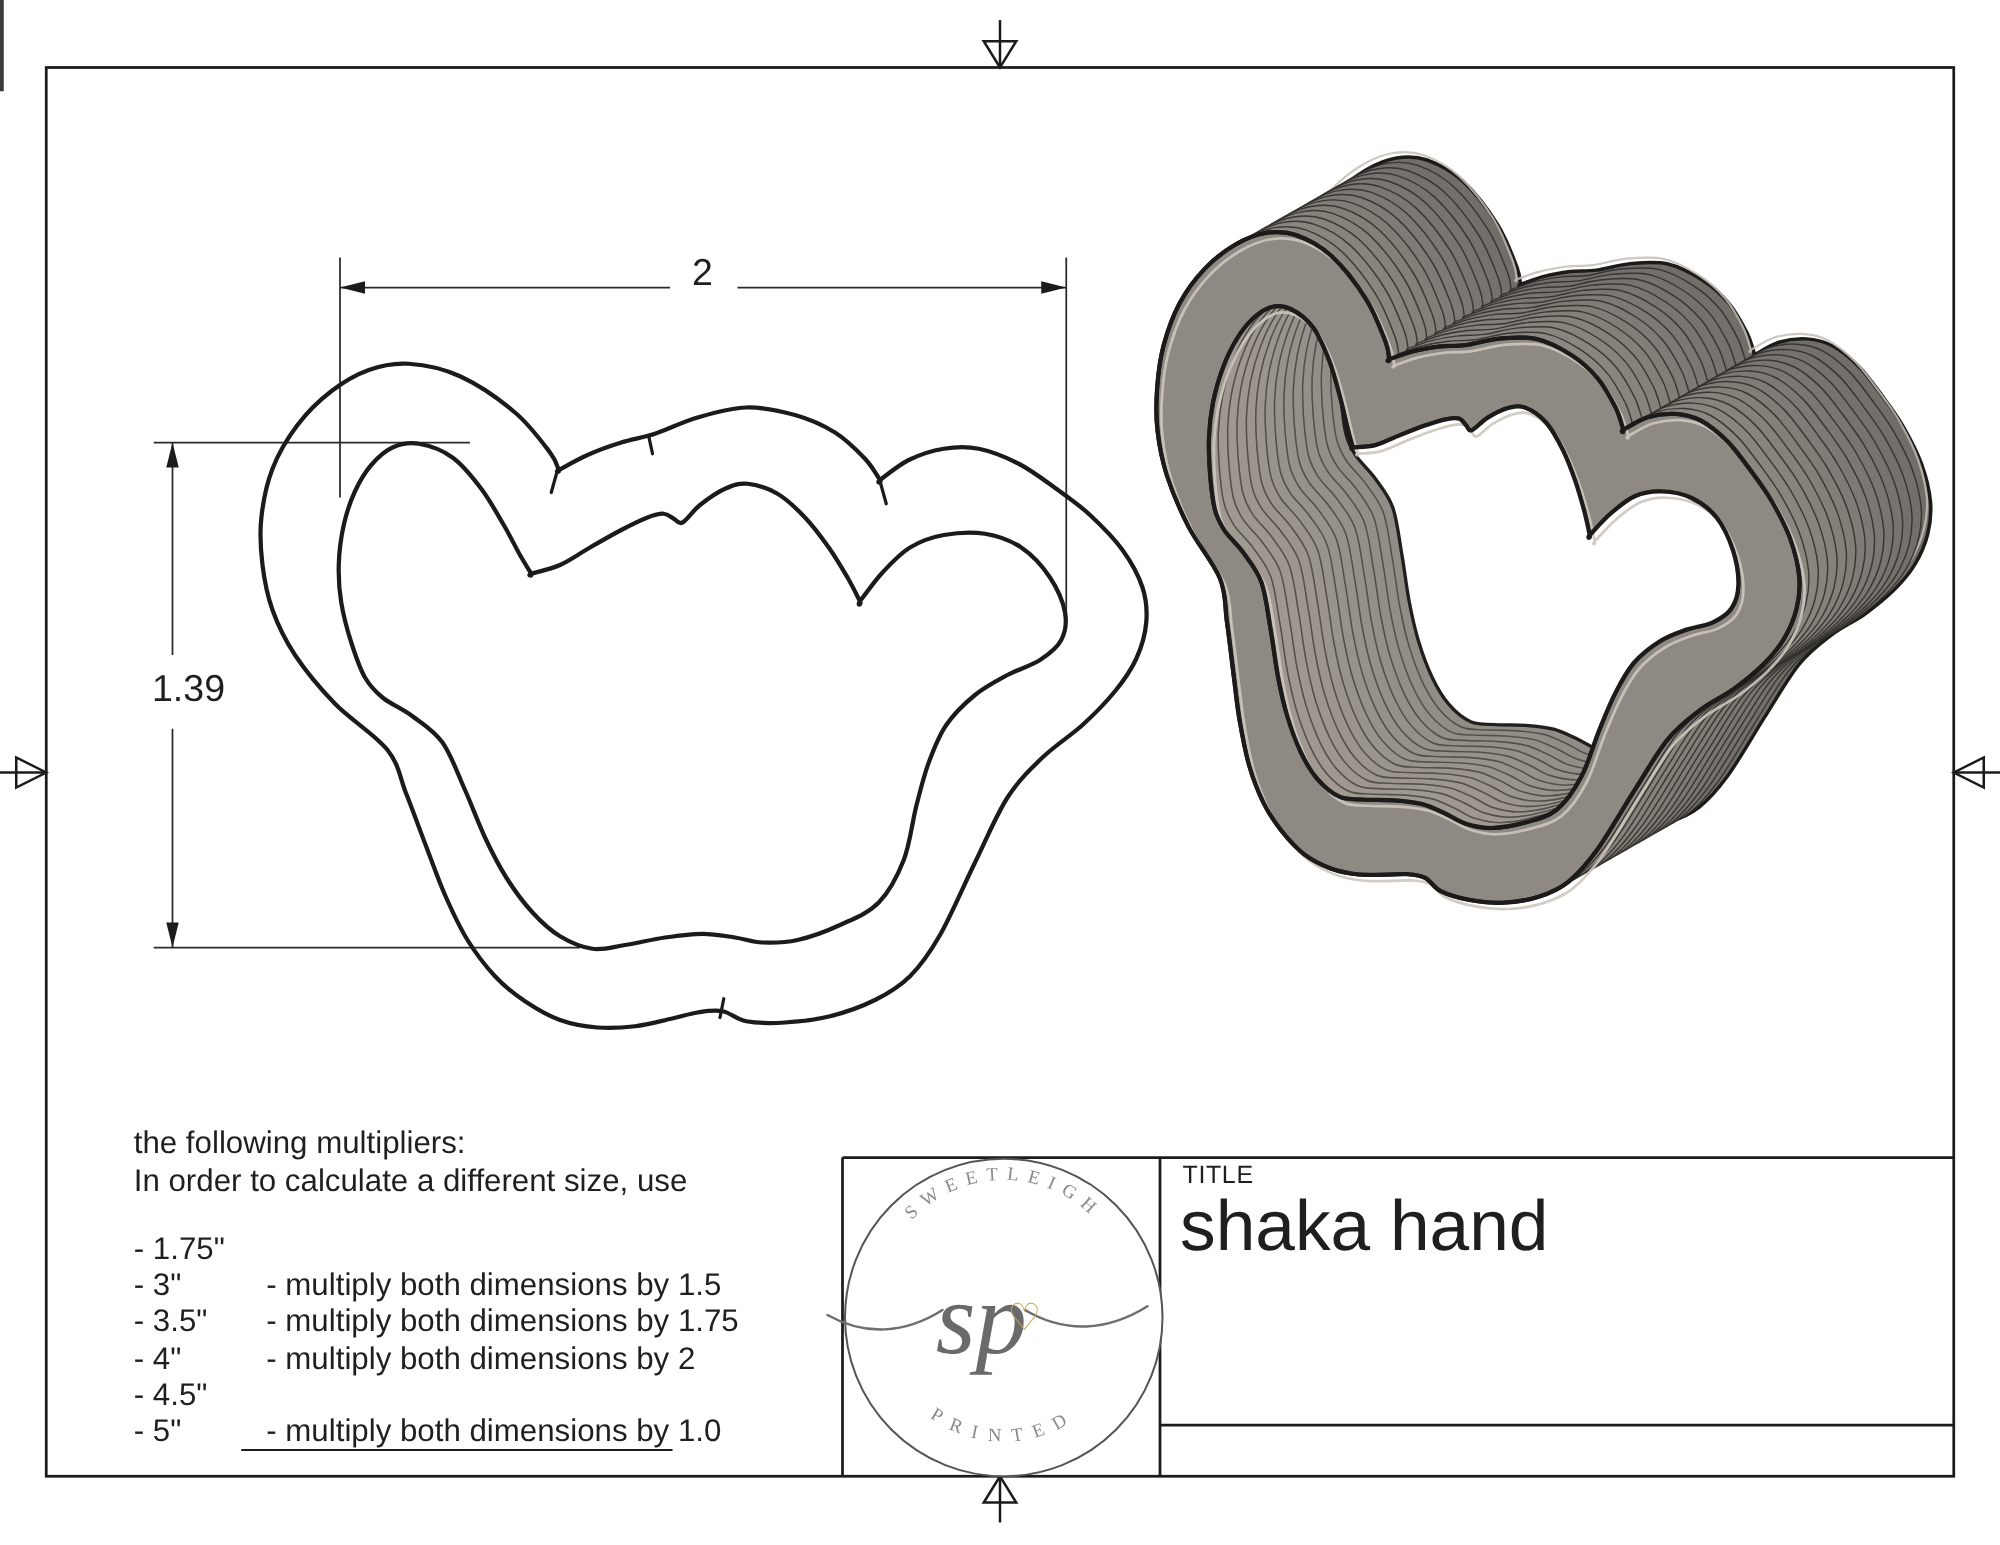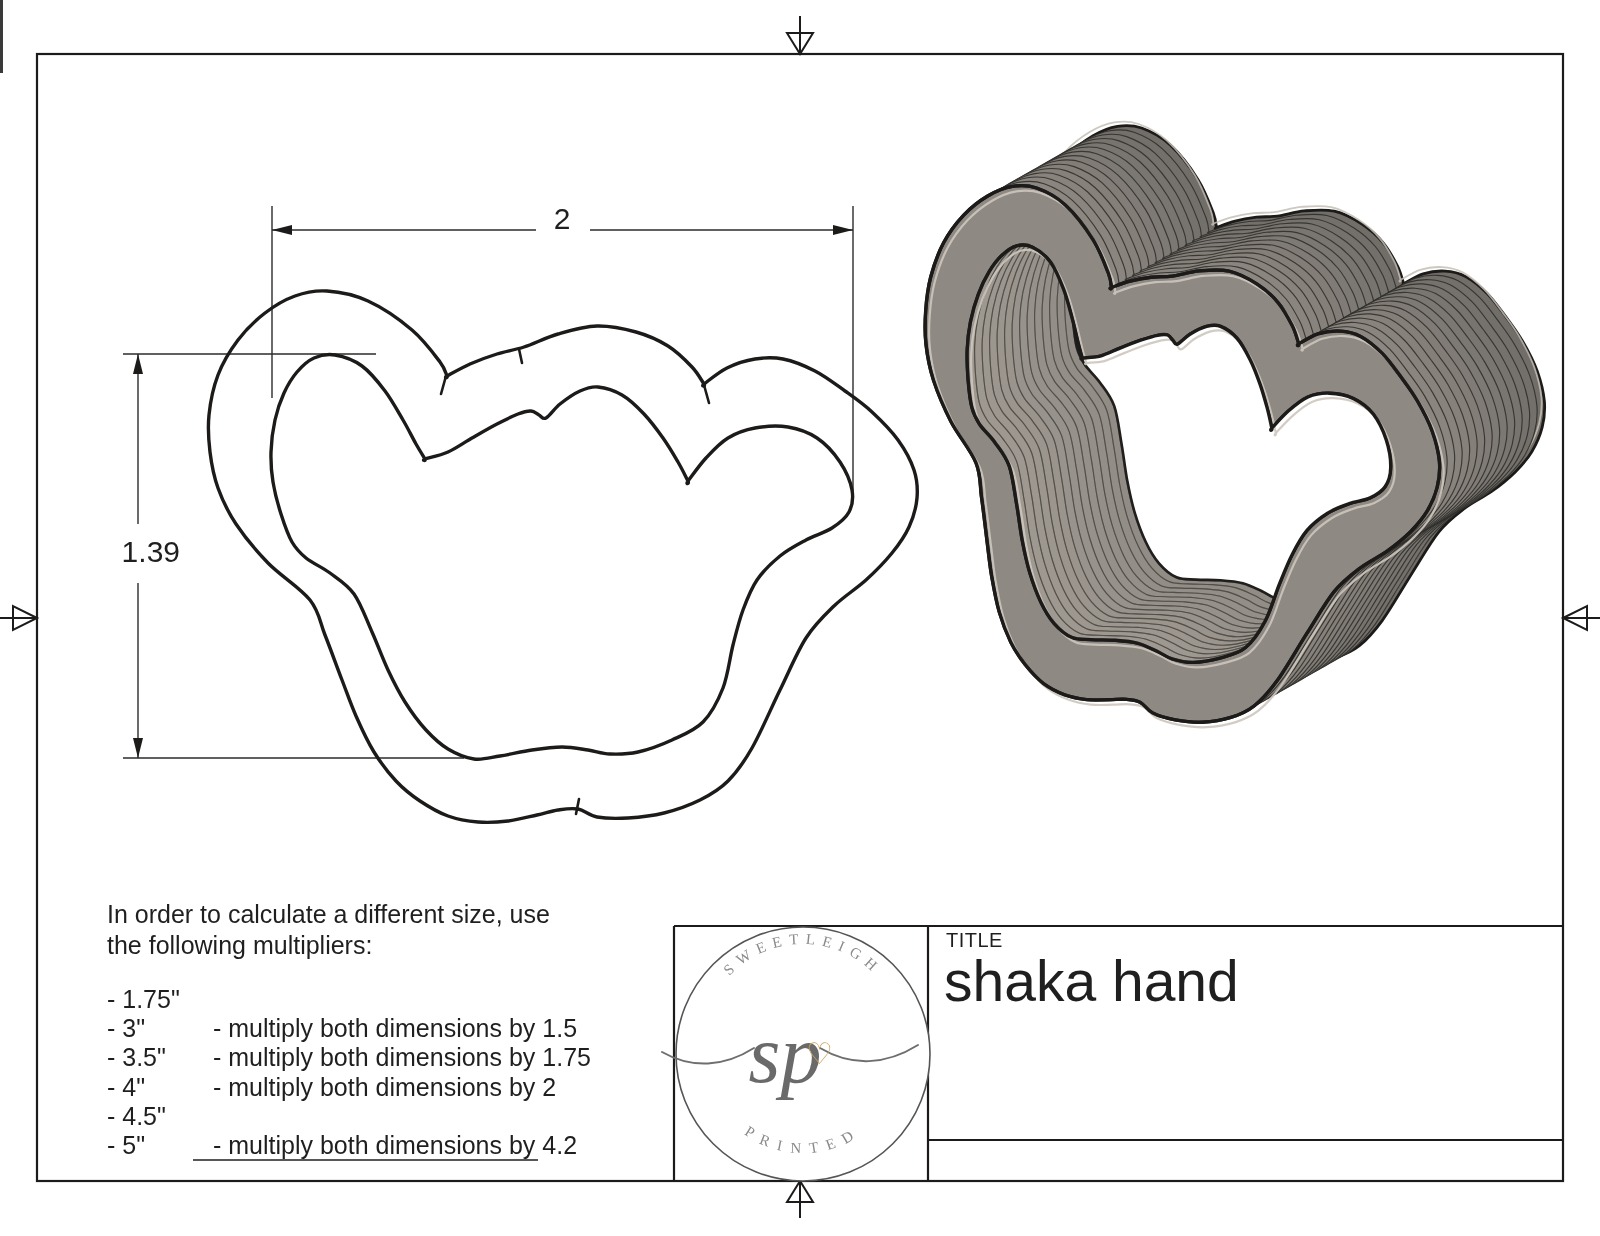--- a/index.html
+++ b/index.html
@@ -146,22 +146,22 @@
       <text x="785" y="1082" text-anchor="middle" font-family="Liberation Serif, serif" font-style="italic" font-size="82" fill="#6a6a6a">sp</text>
       <text x="806" y="1064" font-size="30" fill="#c9a55f">♡</text>
     </g>
   </svg>
 
   <span class="txt" id="dim-width">2</span>
   <span class="txt" id="dim-height">1.39</span>
 
   <div class="txt" id="notes">
     <p class="intro">
+      <span>the following multipliers:</span>
       <span>In order to calculate a different size, use</span>
-      <span>the following multipliers:</span>
     </p>
     <div id="mult-list">
         <div class="mult-row">
           <span class="mult-size">- 1.75"</span>
         </div>
         <div class="mult-row">
           <span class="mult-size">- 3"</span>
           <span>- multiply both dimensions by 1.5</span>
         </div>
         <div class="mult-row">
@@ -170,20 +170,20 @@
         </div>
         <div class="mult-row">
           <span class="mult-size">- 4"</span>
           <span>- multiply both dimensions by 2</span>
         </div>
         <div class="mult-row">
           <span class="mult-size">- 4.5"</span>
         </div>
         <div class="mult-row">
           <span class="mult-size">- 5"</span>
-          <span>- multiply both dimensions by 4.2</span>
+          <span>- multiply both dimensions by 1.0</span>
         </div>
       </div>
   </div>
 
   <span class="txt" id="title-label">TITLE</span>
   <span class="txt" id="title-text">shaka hand</span>
 </div>
 
 </body></html>

